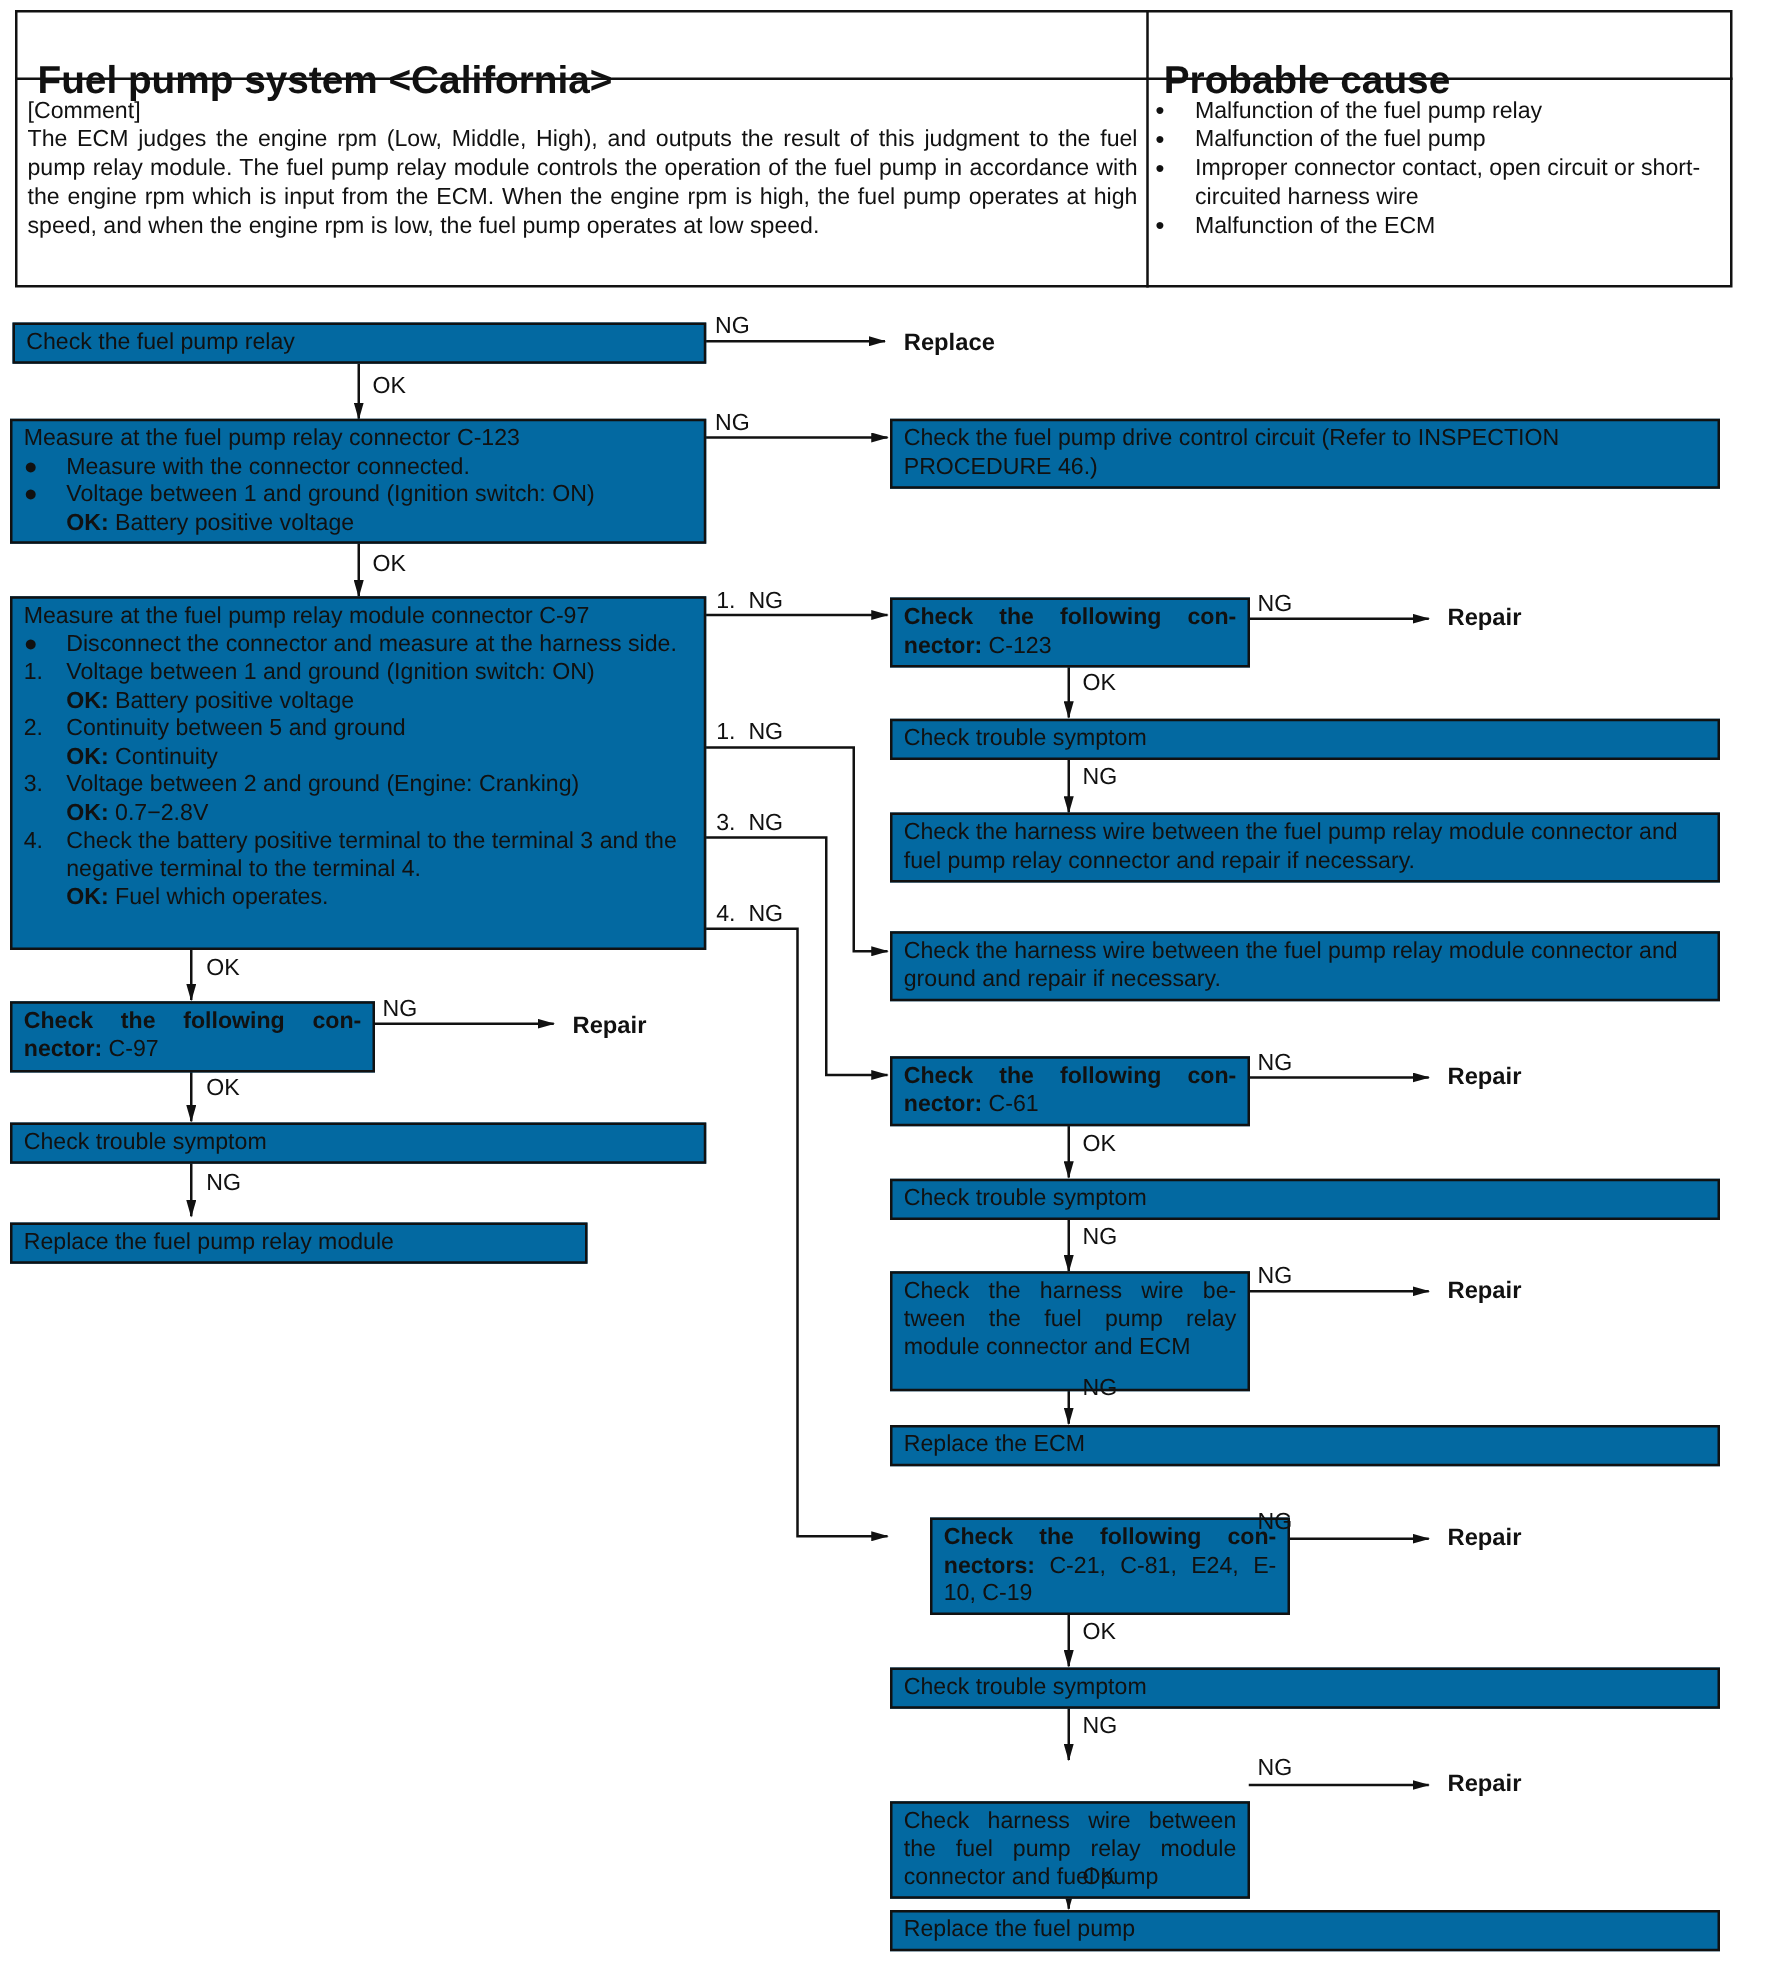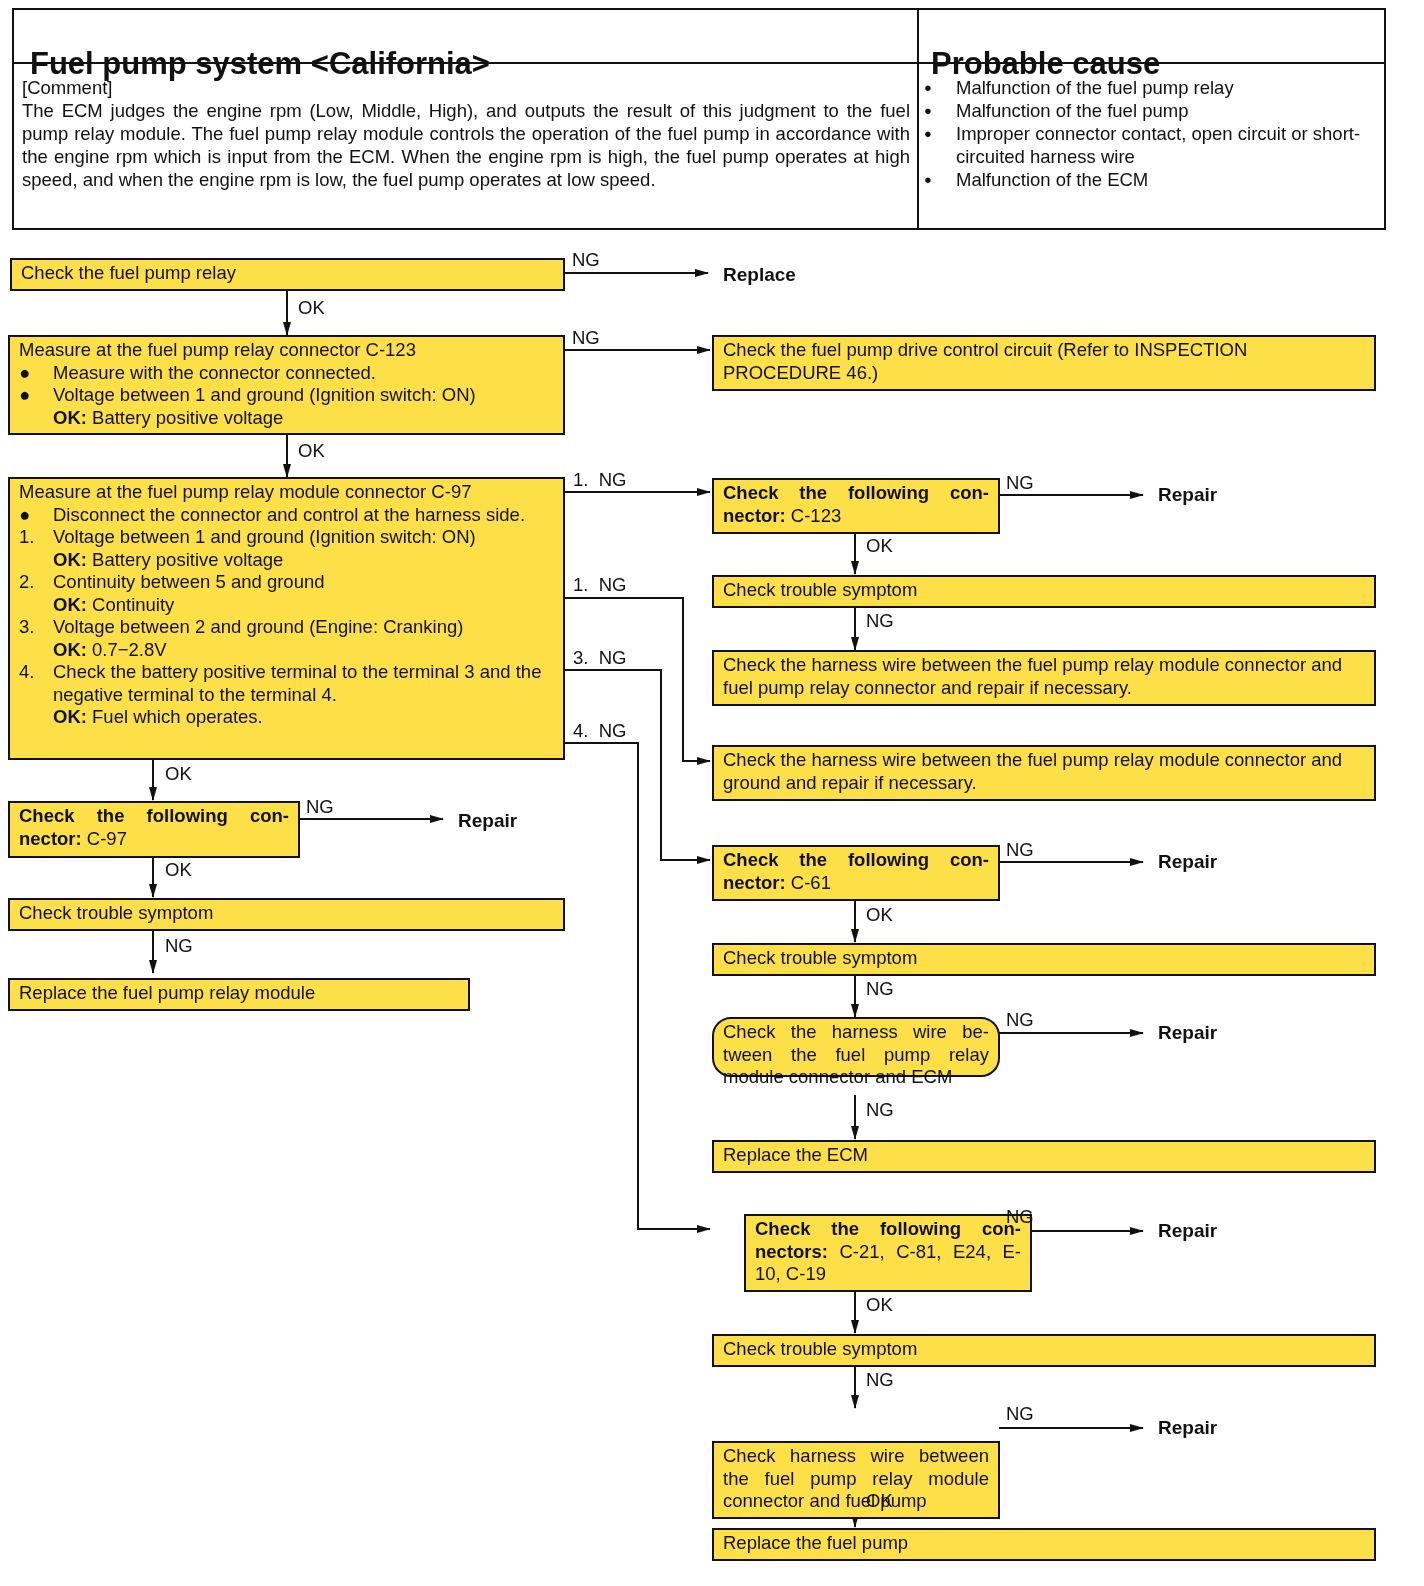--- a/index.html
+++ b/index.html
@@ -1,18 +1,18 @@
 <!DOCTYPE html>
 <html><head>
 <meta charset="utf-8">
 <style>
   html, body { margin: 0; padding: 0; background: #ffffff; }
   body { width: 1424px; height: 1586px; position: relative; overflow: hidden;
          font-family: "Liberation Sans", sans-serif; color: #111; }
-  .box { position: absolute; border: 2px solid #111; box-sizing: border-box; background: #fde047;
+  .box { position: absolute; border: 2px solid #111; box-sizing: border-box; background: #0369a1;
          font-size: 18.5px; line-height: 22.5px; padding: 2px 9px; }
   .hdr-table { position: absolute; left: 12px; top: 8px; width: 1374px; height: 222px;
                border: 2px solid #111; box-sizing: border-box; }
   .hdr-title { position: absolute; font-size: 31px; font-weight: bold; margin-top: 28px; }
   .hdr-vline { position: absolute; left: 917px; top: 8px; width: 2px; height: 222px; background: #111; }
   .hdr-hline { position: absolute; left: 12px; top: 62px; width: 1374px; height: 2px; background: #111; }
   .comment { position: absolute; left: 22px; top: 76px; width: 888px; font-size: 18.5px; line-height: 23px; }
   .causes { position: absolute; left: 924px; top: 76px; width: 458px; font-size: 18.5px; line-height: 23px; margin: 0; padding: 0; list-style: none; }
   .causes li { position: relative; padding-left: 32px; }
   .causes li::before { content: "\25CF"; position: absolute; left: 0; top: 0; font-size: 13px; }
@@ -94,21 +94,21 @@
 
 <div class="box" style="left:8px; top:335px; width:557px; height:100px;">
   <span class="row">Measure at the fuel pump relay connector C-123</span>
   <span class="ind"><span class="mk">●</span><span>Measure with the connector connected.</span></span>
   <span class="ind"><span class="mk">●</span><span>Voltage between 1 and ground (Ignition switch: ON)</span></span>
   <span class="ind2"><b>OK:</b> <span>Battery positive voltage</span></span>
 </div>
 
 <div class="box" style="left:8px; top:477px; width:557px; height:283px;">
   <span class="row">Measure at the fuel pump relay module connector C-97</span>
-  <span class="ind"><span class="mk">●</span><span>Disconnect the connector and control at the harness side.</span></span>
+  <span class="ind"><span class="mk">●</span><span>Disconnect the connector and measure at the harness side.</span></span>
   <span class="ind"><span class="mk">1.</span><span>Voltage between 1 and ground (Ignition switch: ON)</span></span>
   <span class="ind2"><b>OK:</b> <span>Battery positive voltage</span></span>
   <span class="ind"><span class="mk">2.</span><span>Continuity between 5 and ground</span></span>
   <span class="ind2"><b>OK:</b> <span>Continuity</span></span>
   <span class="ind"><span class="mk">3.</span><span>Voltage between 2 and ground (Engine: Cranking)</span></span>
   <span class="ind2"><b>OK:</b> <span>0.7−2.8V</span></span>
   <span class="ind"><span class="mk">4.</span><span>Check the battery positive terminal to the terminal 3 and the negative terminal to the terminal 4.</span></span>
   <span class="ind2"><b>OK:</b> <span>Fuel which operates.</span></span>
 </div>
 
@@ -139,21 +139,21 @@
 <div class="box" style="left:712px; top:745px; width:664px; height:56px;">
   <span>Check the harness wire between the fuel pump relay module connector and ground and repair if necessary.</span>
 </div>
 
 <div class="box" style="left:712px; top:845px; width:288px; height:56px; text-align:justify;">
   <b>Check the following con-nector:</b> <span>C-61</span>
 </div>
 <div class="box" style="left:712px; top:943px; width:664px; height:33px;">
   <span>Check trouble symptom</span>
 </div>
-<div class="box" style="left:712px; top:1017px; width:288px; height:60px; text-align:justify;border-radius:19px;">
+<div class="box" style="left:712px; top:1017px; width:288px; height:96px; text-align:justify;">
   <span>Check the harness wire be-tween the fuel pump relay module connector and ECM</span>
 </div>
 <div class="box" style="left:712px; top:1140px; width:664px; height:33px;">
   <span>Replace the ECM</span>
 </div>
 
 <div class="box" style="left:712px; top:1214px; width:288px; height:78px; text-align:justify;margin-left:32px;">
   <b>Check the following con-nectors:</b> <span>C-21, C-81, E24, E-10, C-19</span>
 </div>
 <div class="box" style="left:712px; top:1334px; width:664px; height:33px;">

